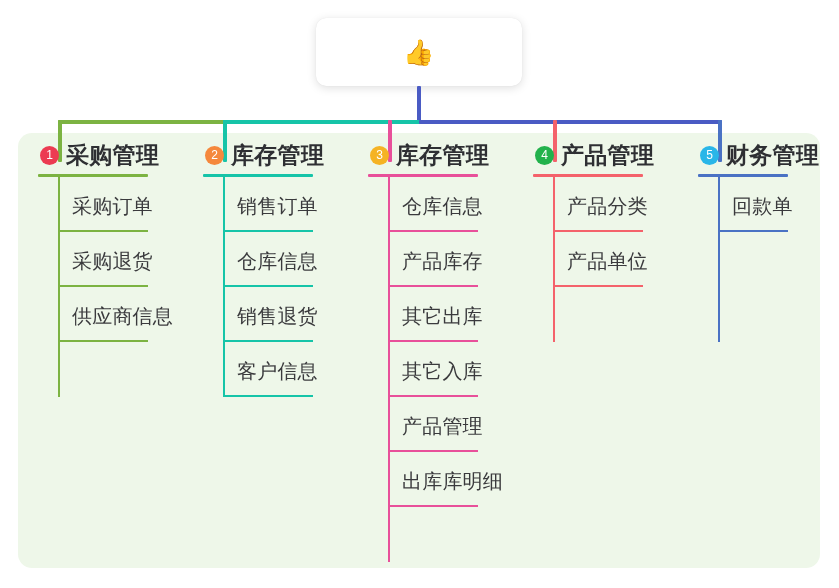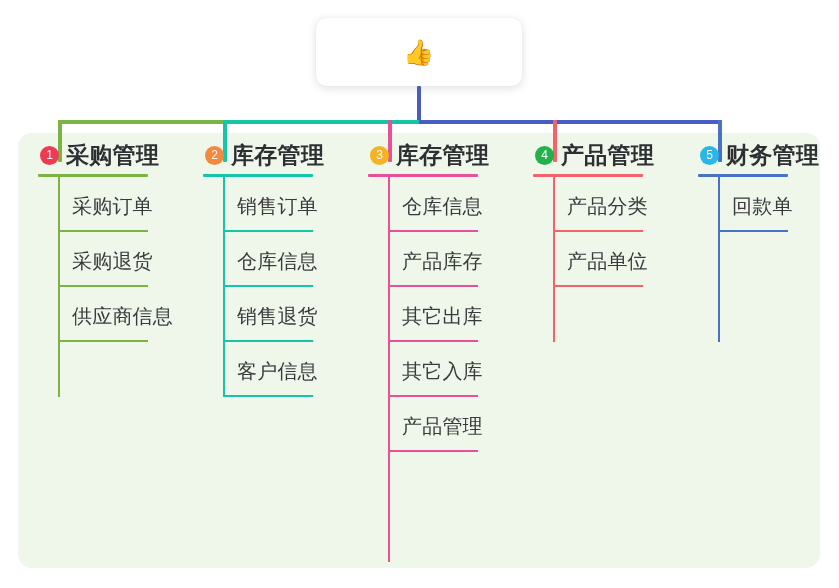--- a/index.html
+++ b/index.html
@@ -231,20 +231,24 @@
           <div class="item-rule" style="background: rgb(232, 80, 154); width: 90px;"></div>
         </div>
         <div class="item">
           <span class="item-label">其它入库</span>
           <div class="item-rule" style="background: rgb(232, 80, 154); width: 90px;"></div>
         </div>
         <div class="item">
           <span class="item-label">产品管理</span>
           <div class="item-rule" style="background: rgb(232, 80, 154); width: 90px;"></div>
         </div>
+        <div class="item">
+          <span class="item-label">出库库明细</span>
+          <div class="item-rule" style="background: rgb(232, 80, 154); width: 90px;"></div>
+        </div>
       </div>
     </div>
     <div class="column" style="left: 533px; width: 150px;">
       <div class="col-head">
         <span class="badge" style="background: rgb(34, 178, 76);">4</span>
         <span class="col-title">产品管理</span>
       </div>
       <div class="head-rule" style="background: rgb(244, 98, 107); width: 110px;"></div>
       <div class="col-body">
         <div class="spine" style="background: rgb(244, 98, 107); height: 165px;"></div>

